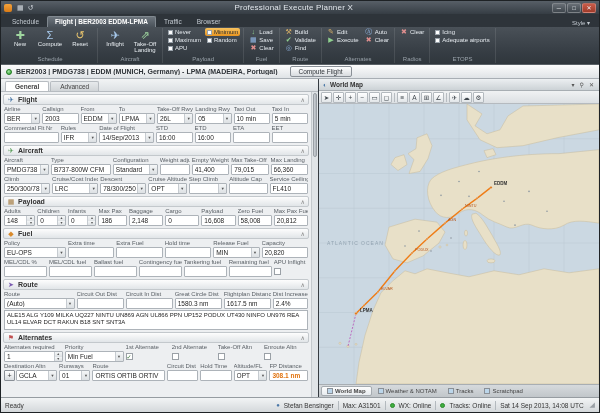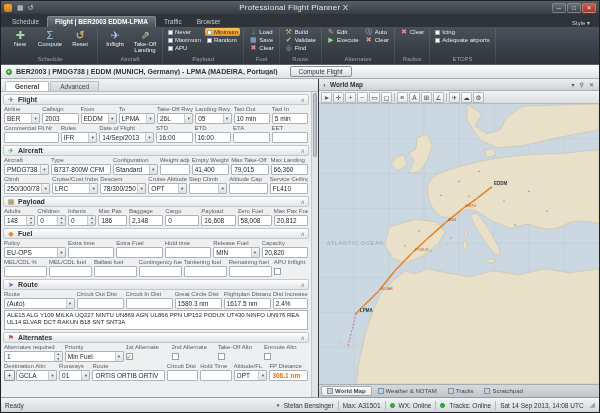--- a/index.html
+++ b/index.html
@@ -102,21 +102,21 @@
 </style>
 </head>
 <body>
 
 <div class="window">
 
   <div class="titlebar">
     <span class="app-icon"></span>
     <span class="qat-icon">▦</span>
     <span class="qat-icon">↺</span>
-    <span class="title-text">Professional Flight Planner X</span>
+    <span class="title-text">Professional Execute Planner X</span>
     <div class="win-controls">
       <div class="win-btn">─</div>
       <div class="win-btn">□</div>
       <div class="win-btn close">✕</div>
     </div>
   </div>
 
   <div class="tabrow">
     <div id="ribbonTabs" class="rtabs">
         <div class="rtab">Schedule</div>

